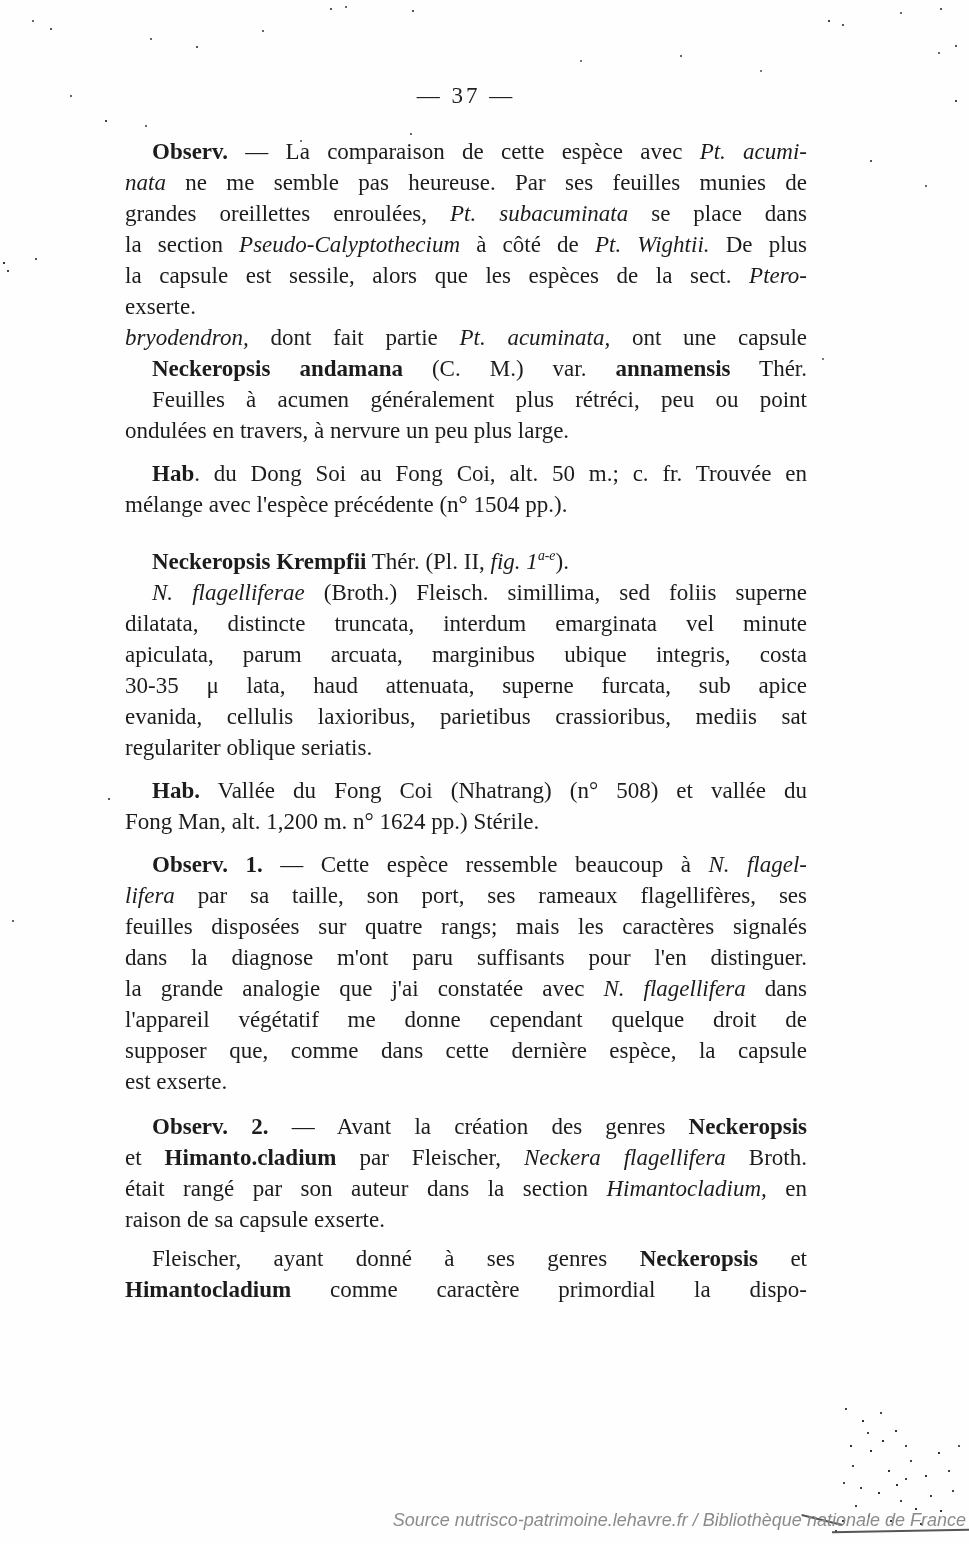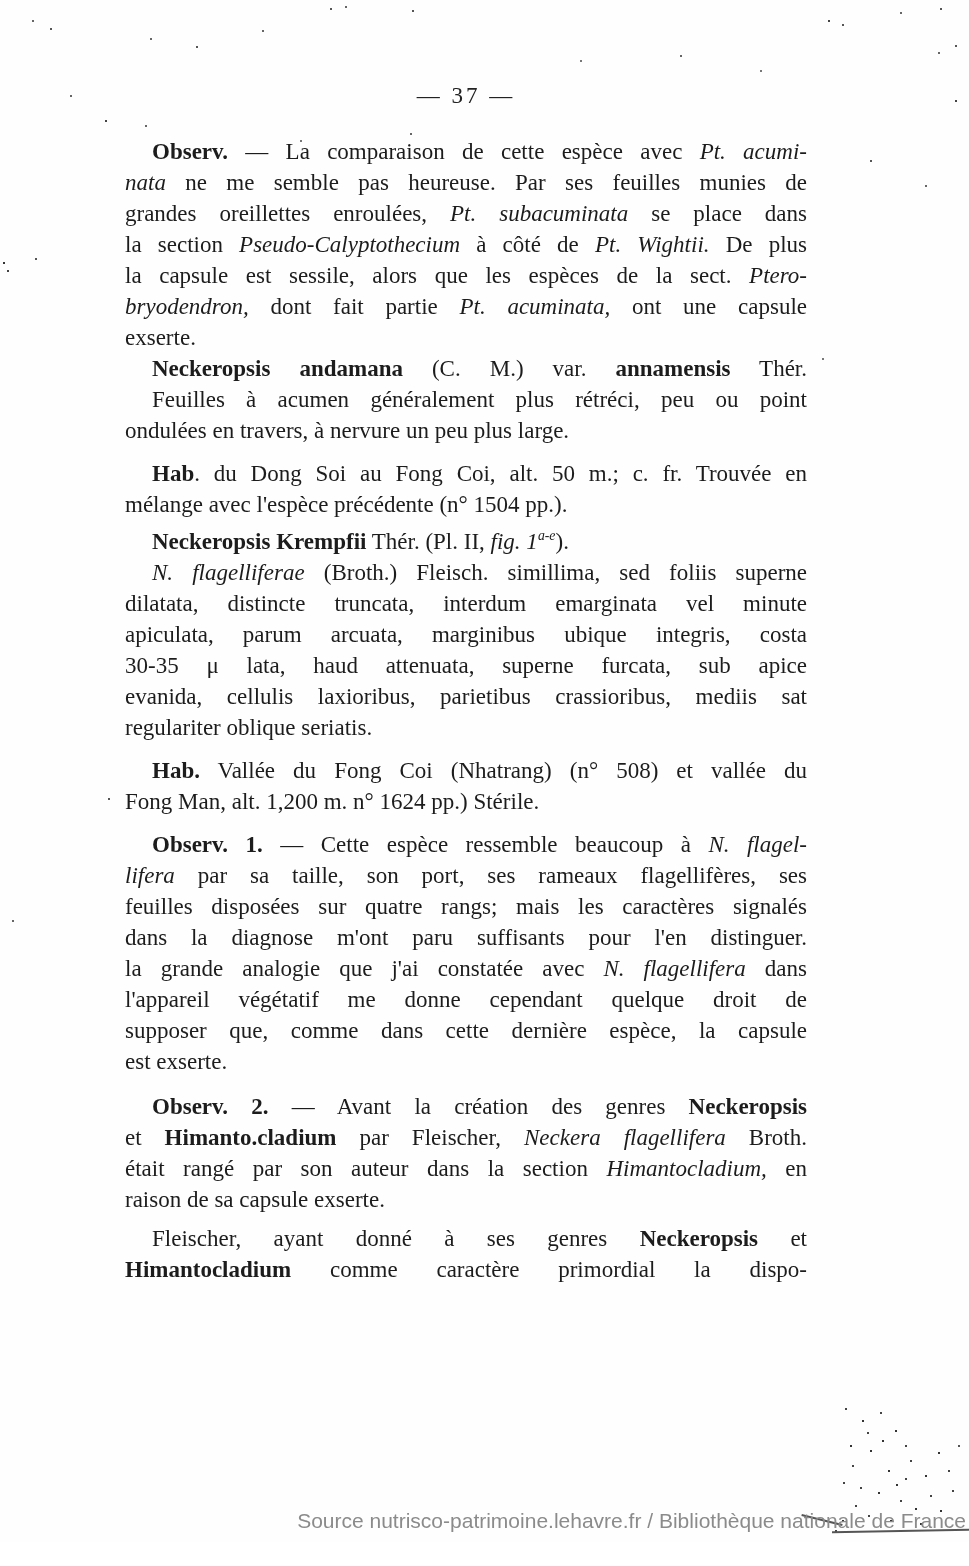--- a/index.html
+++ b/index.html
@@ -14,31 +14,31 @@
     line-height:31px;
   }
   .pageno{
     position:absolute;top:80px;left:125px;width:682px;
     text-align:center;font-size:23px;letter-spacing:3px;color:#222;
   }
   .col{position:absolute;top:136px;left:125px;width:682px;}
   .block{margin:0;}
   .g6{}  .g8{margin-top:8px;}
   .g12{margin-top:12px;} .g14{margin-top:14px;} .g16{}
-  .g20{}
+  .g20{margin-top:20px;}
   .line{text-align:justify;text-align-last:left;white-space:normal;}
   .line.just{text-align-last:justify;}
   .line.indent{text-indent:27px;}
   .s-b{font-weight:bold;}
   .s-i{font-style:italic;}
   .s-sup{font-size:0.6em;vertical-align:super;letter-spacing:0;}
   .footer{
     position:absolute;right:3px;bottom:6px;
     font-family:"Liberation Sans","DejaVu Sans",sans-serif;
-    font-size:21px;color:#8b8b8b;
+    font-size:18px;color:#8b8b8b;font-style:italic;
   }
   .speck{position:absolute;top:0;left:0;width:2px;height:2px;}
   .noise-top{
     box-shadow:
       330px 8px 0 #555, 345px 6px 0 #666, 412px 10px 0 #555, 828px 20px 0 #444,
       842px 24px 0 #555, 900px 12px 0 #666, 955px 45px 0 #555, 938px 52px 0 #666,
       150px 38px 0 #666, 196px 46px 0 #555, 262px 30px 0 #666, 580px 60px 0 #777,
       680px 55px 0 #666, 760px 70px 0 #777, 50px 28px 0 #555, 32px 20px 0 #666,
       70px 95px 0 #666, 105px 120px 0 #444, 145px 125px 0 #666, 300px 140px 0 #777,
       410px 133px 0 #666, 35px 258px 0 #555, 3px 262px 0 #333, 7px 270px 0 #444,
@@ -71,22 +71,22 @@
 
   <div class="pageno">— 37 —</div>
 
   <div class="col">
     <div class="block">
         <div class="line just indent"><span class="s-b">Observ.</span><span> — La comparaison de cette espèce avec </span><span class="s-i">Pt. acumi-</span></div>
         <div class="line just"><span class="s-i">nata</span><span> ne me semble pas heureuse. Par ses feuilles munies de</span></div>
         <div class="line just"><span>grandes oreillettes enroulées, </span><span class="s-i">Pt. subacuminata</span><span> se place dans</span></div>
         <div class="line just"><span>la section </span><span class="s-i">Pseudo-Calyptothecium</span><span> à côté de </span><span class="s-i">Pt. Wightii.</span><span> De plus</span></div>
         <div class="line just"><span>la capsule est sessile, alors que les espèces de la sect. </span><span class="s-i">Ptero-</span></div>
+        <div class="line"><span>exserte.</span></div>
         <div class="line just"><span class="s-i">bryodendron,</span><span> dont fait partie </span><span class="s-i">Pt. acuminata,</span><span> ont une capsule</span></div>
-        <div class="line"><span>exserte.</span></div>
       </div>
     <div class="block g16">
         <div class="line just indent"><span class="s-b">Neckeropsis andamana</span><span> (C. M.) var. </span><span class="s-b">annamensis</span><span> Thér.</span></div>
       </div>
     <div class="block g6">
         <div class="line just indent"><span>Feuilles à acumen généralement plus rétréci, peu ou point</span></div>
         <div class="line"><span>ondulées en travers, à nervure un peu plus large.</span></div>
       </div>
     <div class="block g12">
         <div class="line just indent"><span class="s-b">Hab</span><span>. du Dong Soi au Fong Coi, alt. 50 m.; c. fr. Trouvée en</span></div>

